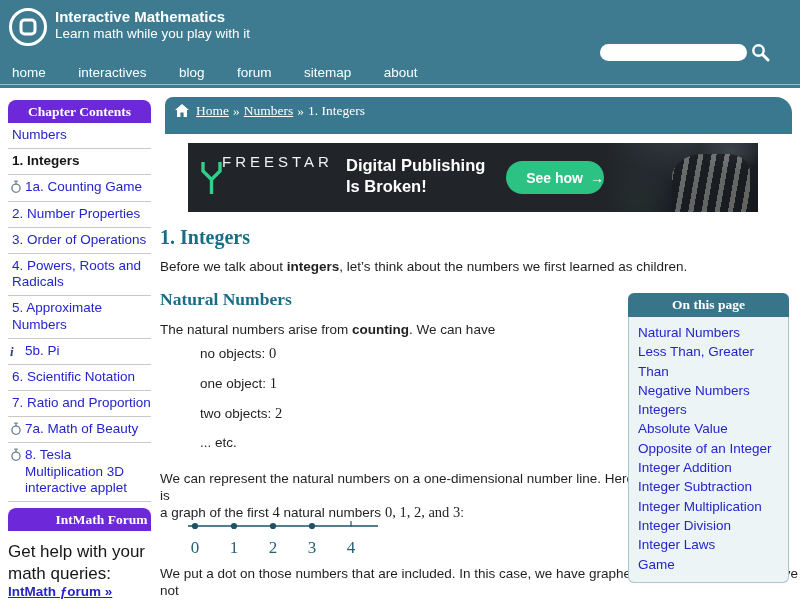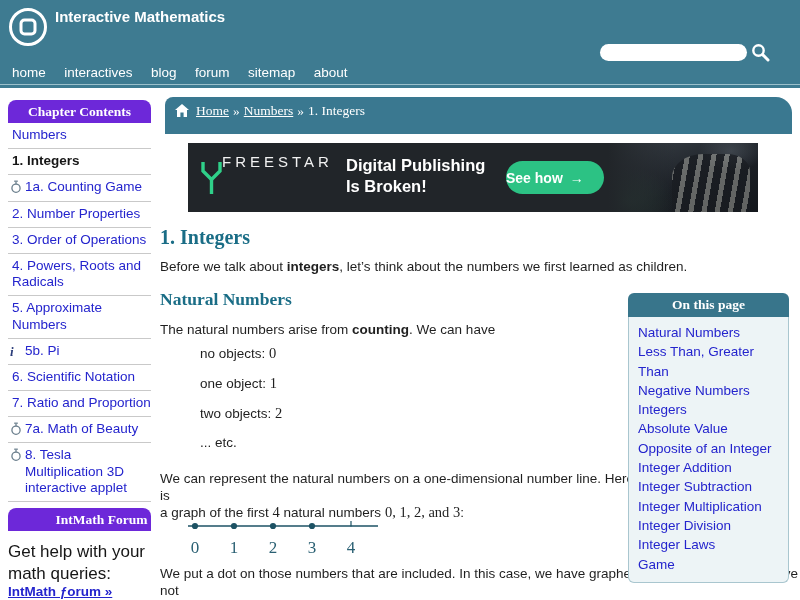--- a/index.html
+++ b/index.html
@@ -9,21 +9,21 @@
 
   
   .top { position:absolute; left:0; top:0; width:800px; height:88px; background:#3e7b91; }
   .logo { position:absolute; left:9px; top:8px; width:38px; height:38px; border:3px solid #fff; border-radius:50%; }
   .logo-square { position:absolute; left:50%; top:50%; transform:translate(-50%,-50%); width:17px; height:17px; border:3px solid #fff; border-radius:5px; }
   .site-title { position:absolute; left:55px; top:8px; color:#fff; font-size:15px; font-weight:bold; }
   .site-tagline { position:absolute; left:55px; top:26px; color:#fff; font-size:13.5px; }
   .search-input { position:absolute; left:600px; top:44px; width:147px; height:17px; border:none; border-radius:9px; background:#fff; padding:0 8px; font-size:12px; outline:none; }
   .search-btn { position:absolute; left:751px; top:43px; width:19px; height:19px; cursor:pointer; }
   .nav { position:absolute; left:0; top:62px; width:800px; height:23px; border-bottom:1px solid #9cc0cb; }
-  .nav a { display:inline-block; color:#fff; font-size:13.5px; text-decoration:none; margin-left:14px; line-height:22px; cursor:pointer; }
+  .nav a { display:inline-block; color:#fff; font-size:13.5px; text-decoration:none; margin-left:28px; line-height:22px; cursor:pointer; }
   .nav a:first-child { margin-left:12px; }
 
   
   .sb-head { background:#6d28d9; color:#fff; font-family:"Liberation Serif", serif; font-weight:bold;
              font-size:13.5px; text-align:center; height:23px; line-height:23px; border-radius:8px 8px 0 0; }
   .sb { position:absolute; left:8px; top:100px; width:143px; }
   .sb-item { position:relative; border-bottom:1px solid #c9c9c9; padding:4px 0 5px 4px; font-size:13.5px; line-height:1.2; }
   .sb-item a { color:#2424cd; text-decoration:none; cursor:pointer; }
   .sb-item.current span { color:#161616; font-weight:bold; }
   .sb-item.has-ic { padding-left:17px; }
@@ -40,21 +40,21 @@
   .crumb a { color:#fff; text-decoration:underline; cursor:pointer; }
   .crumb .home-ic { display:inline-block; vertical-align:-2px; margin-right:7px; }
   .crumb-sep { margin:0 4px; }
 
   
   .ad { position:absolute; left:188px; top:143px; width:570px; height:69px; background:#212529; overflow:hidden; }
   .ad-logo { position:absolute; left:12px; top:16px; width:200px; height:38px; }
   .ad-brand { position:absolute; left:34px; top:10px; color:#f2f2f2; font-size:15px; letter-spacing:4px; font-weight:500; }
   .ad-head { position:absolute; left:158px; top:12px; color:#fff; font-weight:bold; font-size:16.5px; line-height:1.27; }
   .ad-btn { position:absolute; left:318px; top:18px; width:98px; height:33px; border-radius:17px; background:#2cc284;
-            color:#fff; font-size:14px; font-weight:bold; display:flex; align-items:center; justify-content:flex-start; gap:7px; cursor:pointer; }
+            color:#fff; font-size:14px; font-weight:bold; display:flex; align-items:center; justify-content:flex-end; gap:7px; cursor:pointer; }
   .ad-photo { position:absolute; right:0; top:0; width:150px; height:69px;
     background:
       radial-gradient(46px 30px at 82% 12%, rgba(110,120,130,.35), transparent 70%),
       radial-gradient(70px 50px at 12% 85%, rgba(55,85,70,.5), transparent 70%),
       linear-gradient(160deg, #3a4148 0%, #1a1e24 60%, #14171c 100%);
   }
   .ad-photo .shirt { position:absolute; right:8px; bottom:0; width:78px; height:58px; border-radius:40% 30% 0 0; opacity:.8;
     background:repeating-linear-gradient(100deg, rgba(195,195,185,.55) 0 5px, rgba(25,28,33,.92) 5px 13px); }
   .ad-photo .fade { position:absolute; inset:0; background:linear-gradient(90deg, #212529, rgba(33,37,41,0) 45%); }
 
@@ -80,20 +80,21 @@
 </head>
 <body>
 
 <div class="page">
 
   <header class="top">
     <div class="logo">
         <div class="logo-square"></div>
       </div>
     <div class="site-title">Interactive Mathematics</div>
+    <div class="site-tagline">Learn math while you play with it</div>
     <input class="search-input" placeholder="" style="">
     <span class="search-btn">
       <svg width="19" height="19" viewBox="0 0 19 19">
           <circle cx="7.5" cy="7.5" r="5.2" fill="none" stroke="#fff" stroke-width="2.4"></circle>
           <line x1="11.6" y1="11.6" x2="17" y2="17" stroke="#fff" stroke-width="3" stroke-linecap="round"></line>
         </svg>
     </span>
     <nav class="nav">
       <a>home</a>
       <a>interactives</a>

